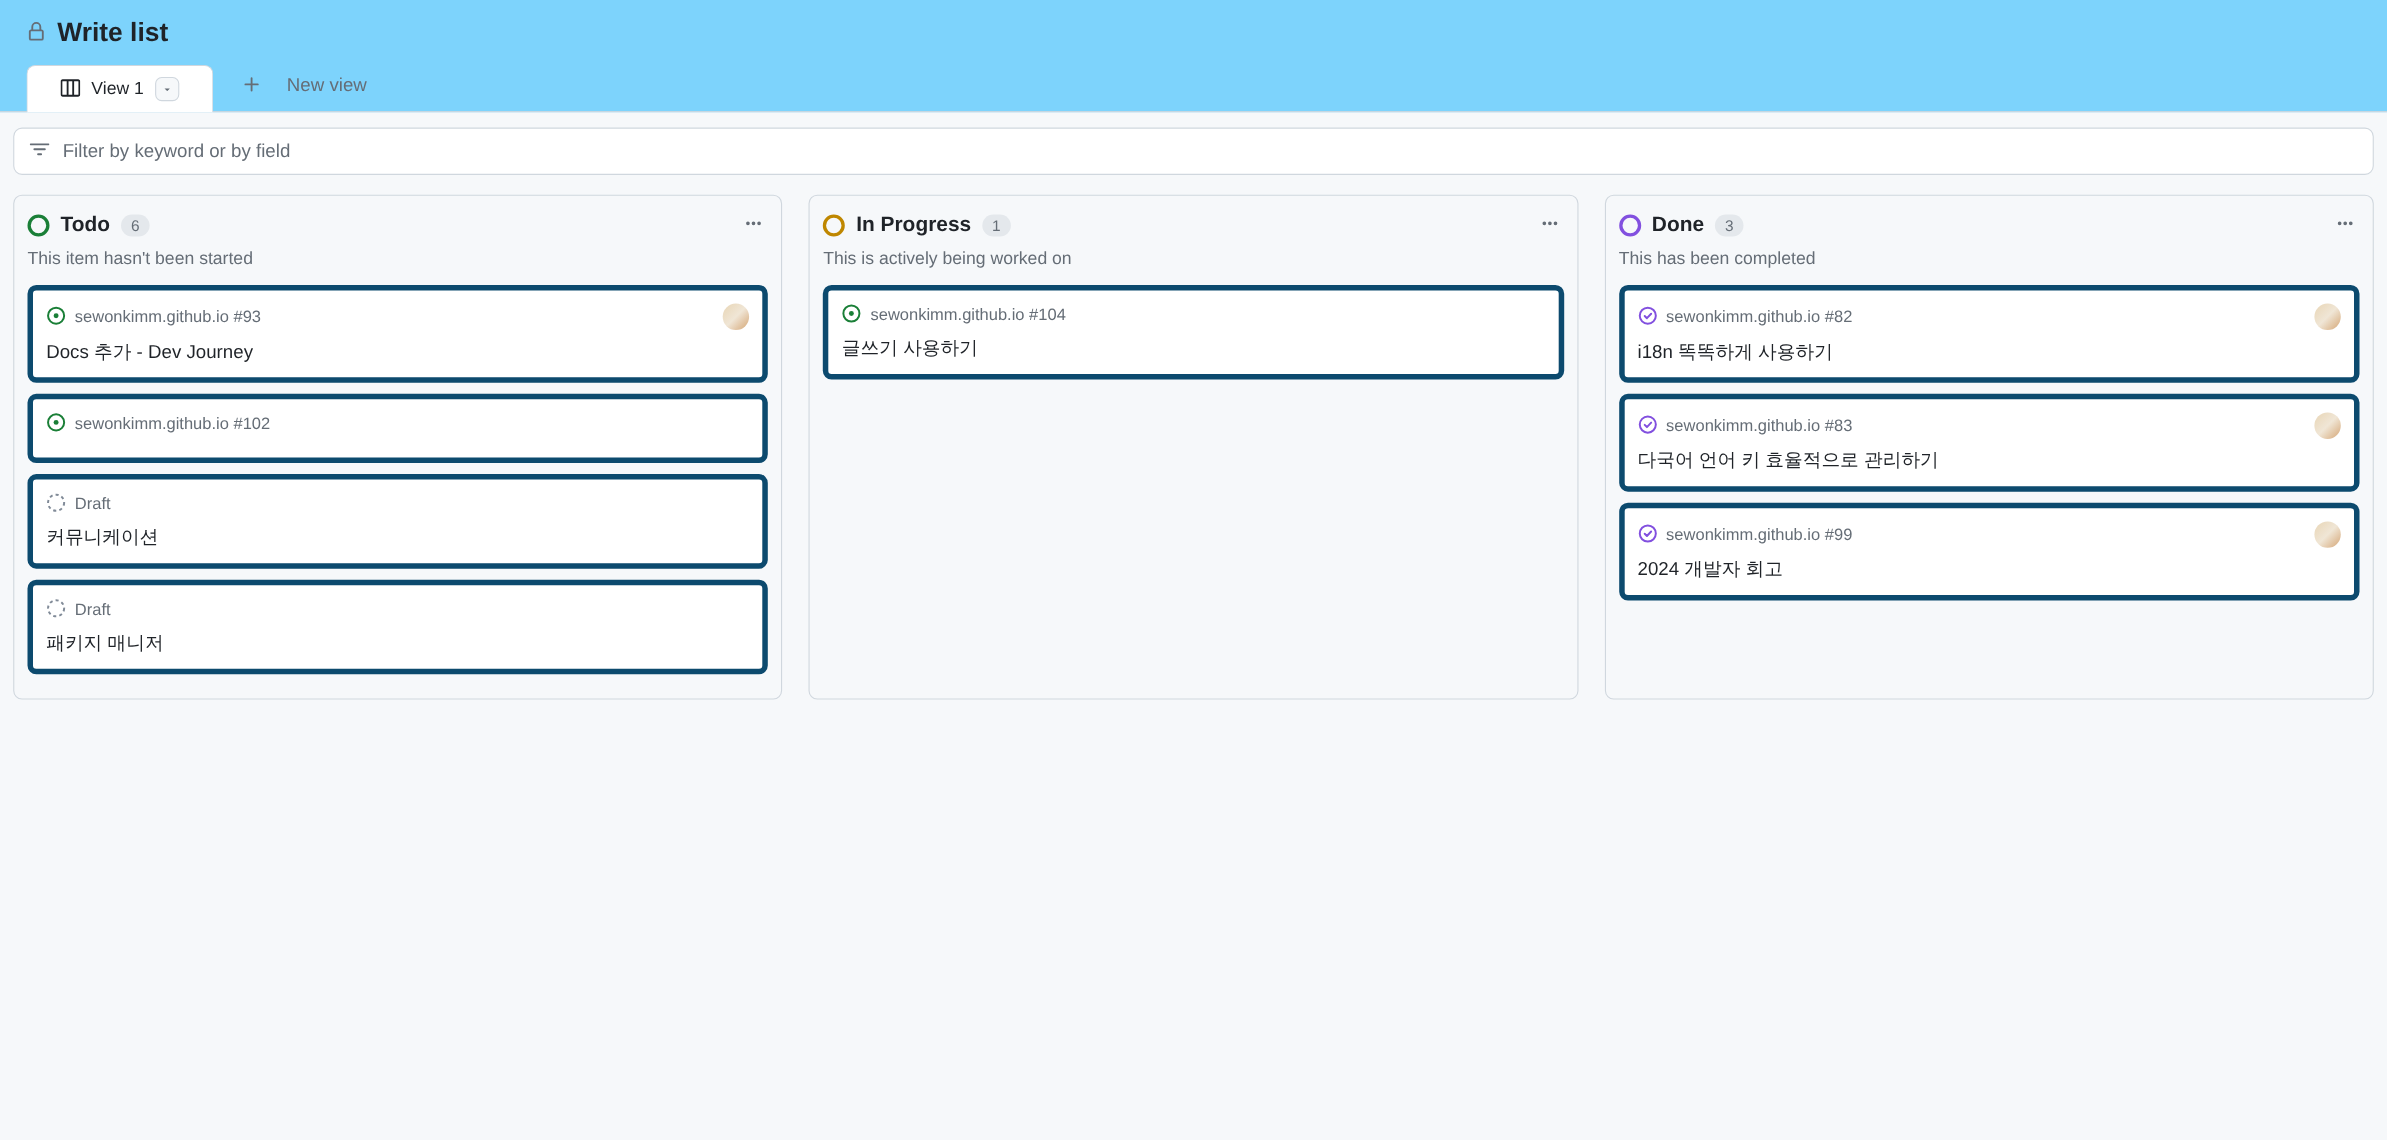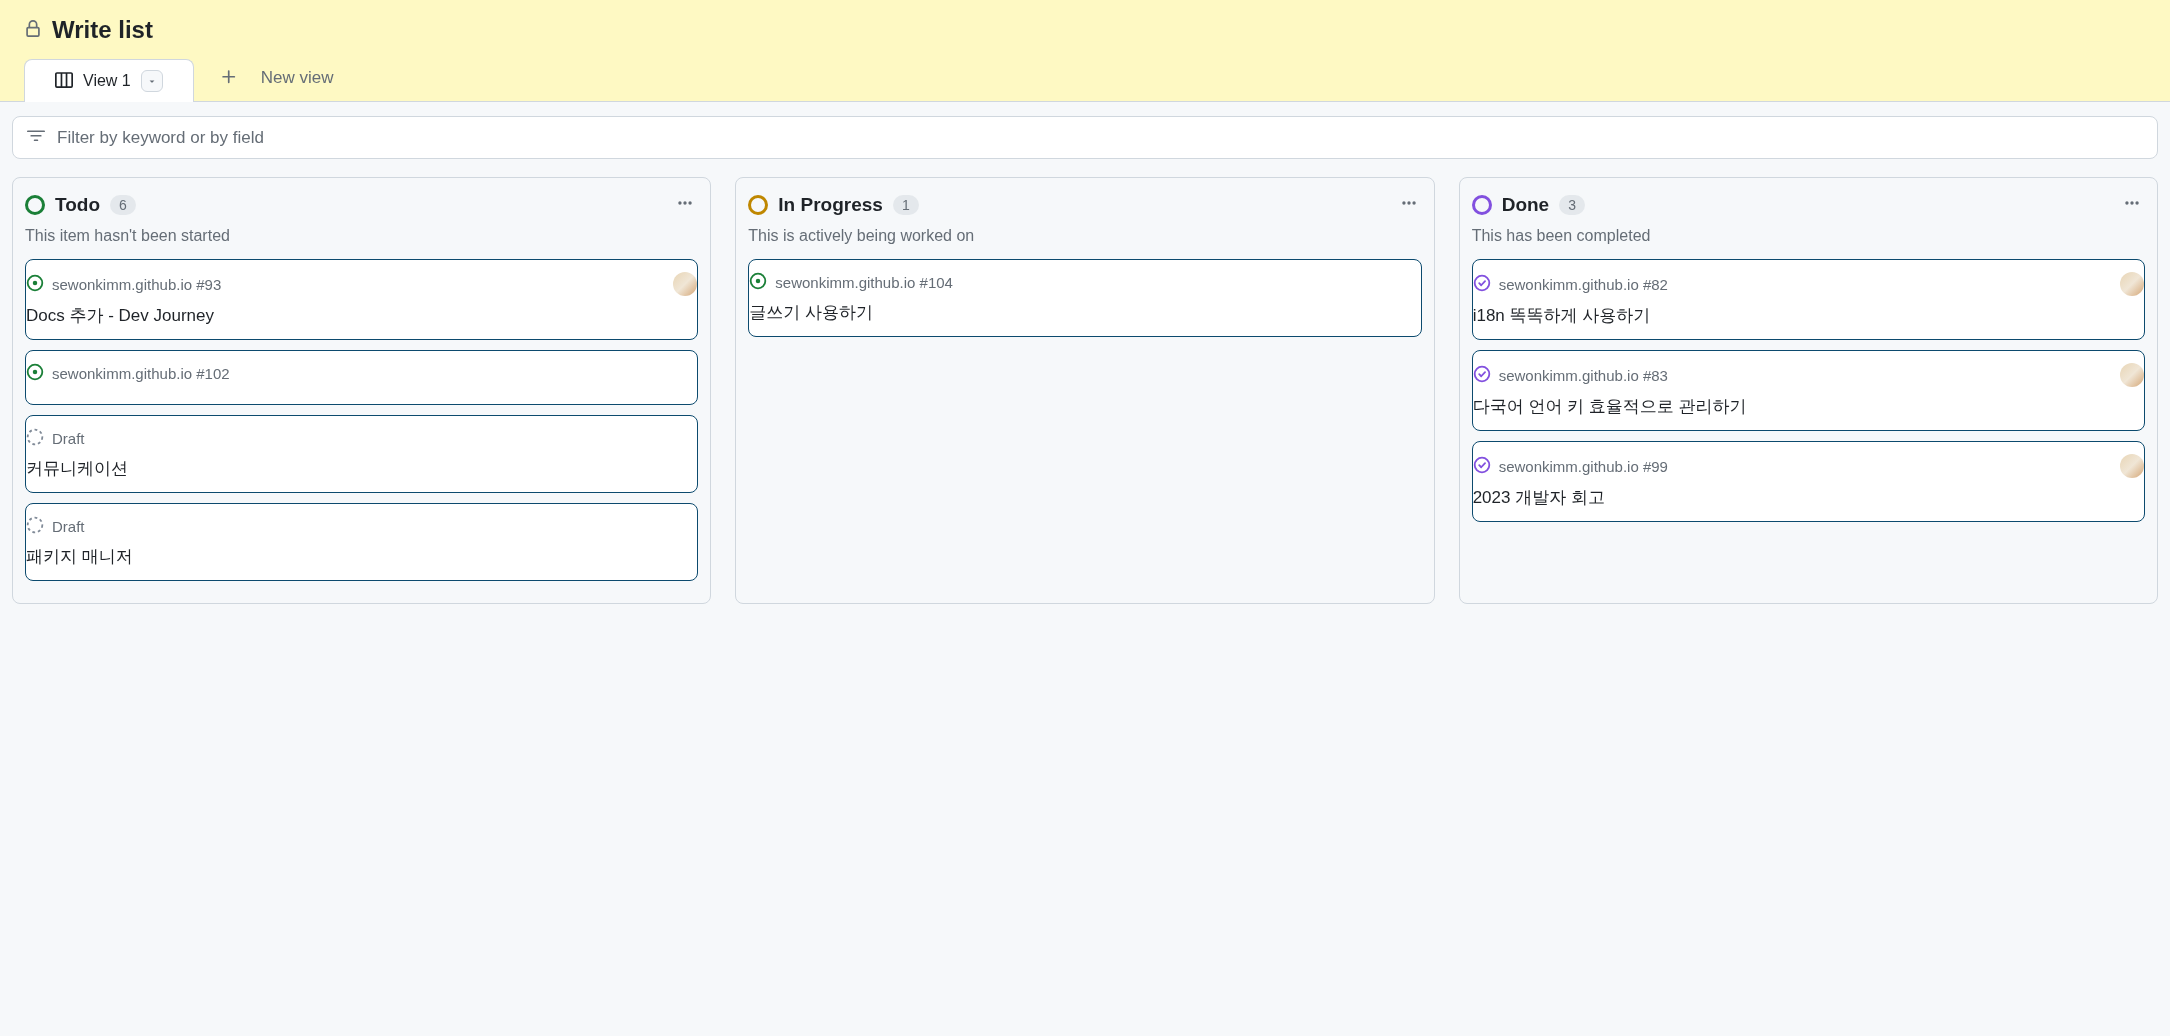--- a/index.html
+++ b/index.html
@@ -4,21 +4,21 @@
   <style>
     * { box-sizing: border-box; margin: 0; padding: 0; }
     body {
       font-family: -apple-system, BlinkMacSystemFont, "Segoe UI", Helvetica, Arial, sans-serif;
       background: #f6f8fa;
       color: #1f2328;
       font-size: 14px;
     }
     .header {
       padding: 16px 24px 0 24px;
-      background: #fef9c3;
+      background: #7dd3fc;
       border-bottom: 1px solid #d0d7de;
     }
     .title-row {
       display: flex;
       align-items: center;
       gap: 10px;
       margin-bottom: 14px;
     }
     .lock-icon { color: #656d76; }
     .page-title {
@@ -136,23 +136,23 @@
     }
     .col-spacer { flex: 1; }
     .col-menu { color: #656d76; cursor: pointer; padding: 4px; }
     .col-desc {
       font-size: 16px;
       color: #656d76;
       margin-bottom: 14px;
     }
     .card {
       background: #ffffff;
-      border: 1px solid #0c4a6e;
+      border: 5px solid #0c4a6e;
       border-radius: 8px;
-      padding: 12px 0;
+      padding: 12px 12px;
       margin-bottom: 10px;
       cursor: pointer;
     }
     .card-meta-row {
       display: flex;
       align-items: center;
       gap: 8px;
       margin-bottom: 8px;
     }
     .card-meta {
@@ -345,17 +345,17 @@
         <div class="card">
           <div class="card-meta-row">
             <span><svg class="issue-icon-done" viewBox="0 0 16 16">
                 <circle cx="8" cy="8" r="6.5" fill="none" stroke="#8250df" stroke-width="1.6"></circle>
                 <path d="M5.5 8.2l1.8 1.8 3.4-3.6" fill="none" stroke="#8250df" stroke-width="1.6" stroke-linecap="round" stroke-linejoin="round"></path>
               </svg></span>
             <span class="card-meta">sewonkimm.github.io #99</span>
             <span class="card-spacer"></span>
             <span class="avatar"></span>
           </div>
-          <div class="card-title">2023 개발자 회고</div>
+          <div class="card-title">2024 개발자 회고</div>
         </div>
       </div>
     </div>
 </div>
 
 </body></html>

